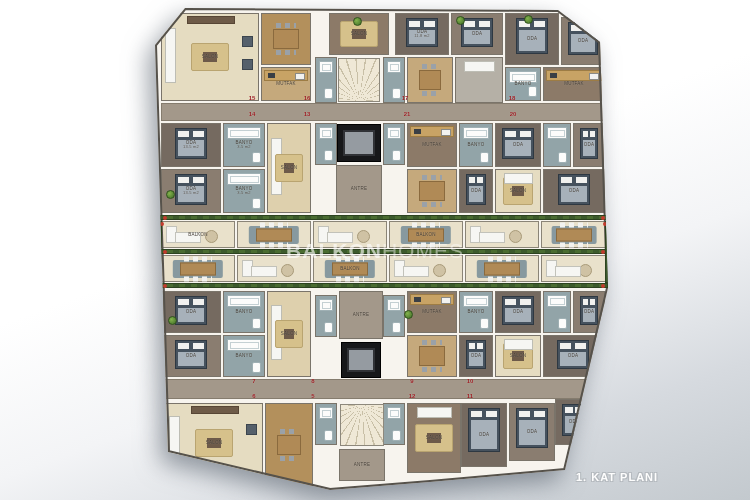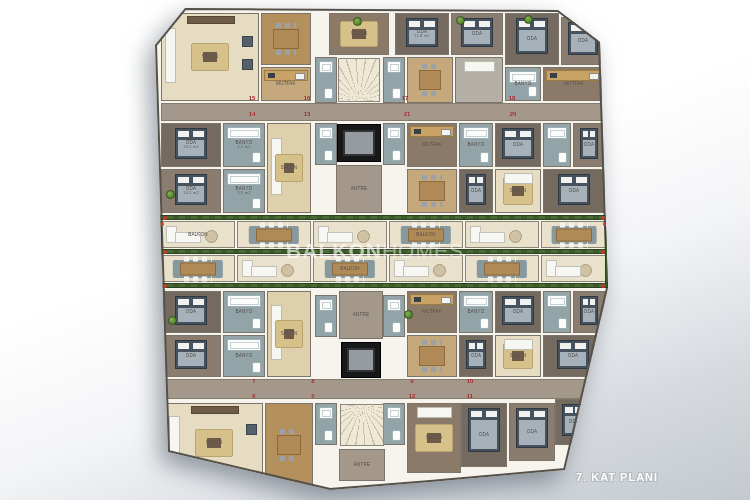--- a/index.html
+++ b/index.html
@@ -410,14 +410,14 @@
         <div class="unum" style="left: 412px; top: 396px;">12</div>
         <div class="unum" style="left: 470px; top: 396px;">11</div>
         <svg viewBox="0 0 750 500" width="750" height="500">
           <polygon points="185,8 558,10 600,42 608,288 565,470 430,482 330,490 168,452 155,45" fill="none" stroke="#56524b" stroke-width="4"></polygon>
         </svg>
       </div>
   </div>
   <div class="watermark">
     <span class="wm-b">BALKON</span><span class="wm-l">HOMES</span>
   </div>
-  <div class="caption">7. KAT PLANI</div>
+  <div class="caption">1. KAT PLANI</div>
 </div>
 
 </body></html>

